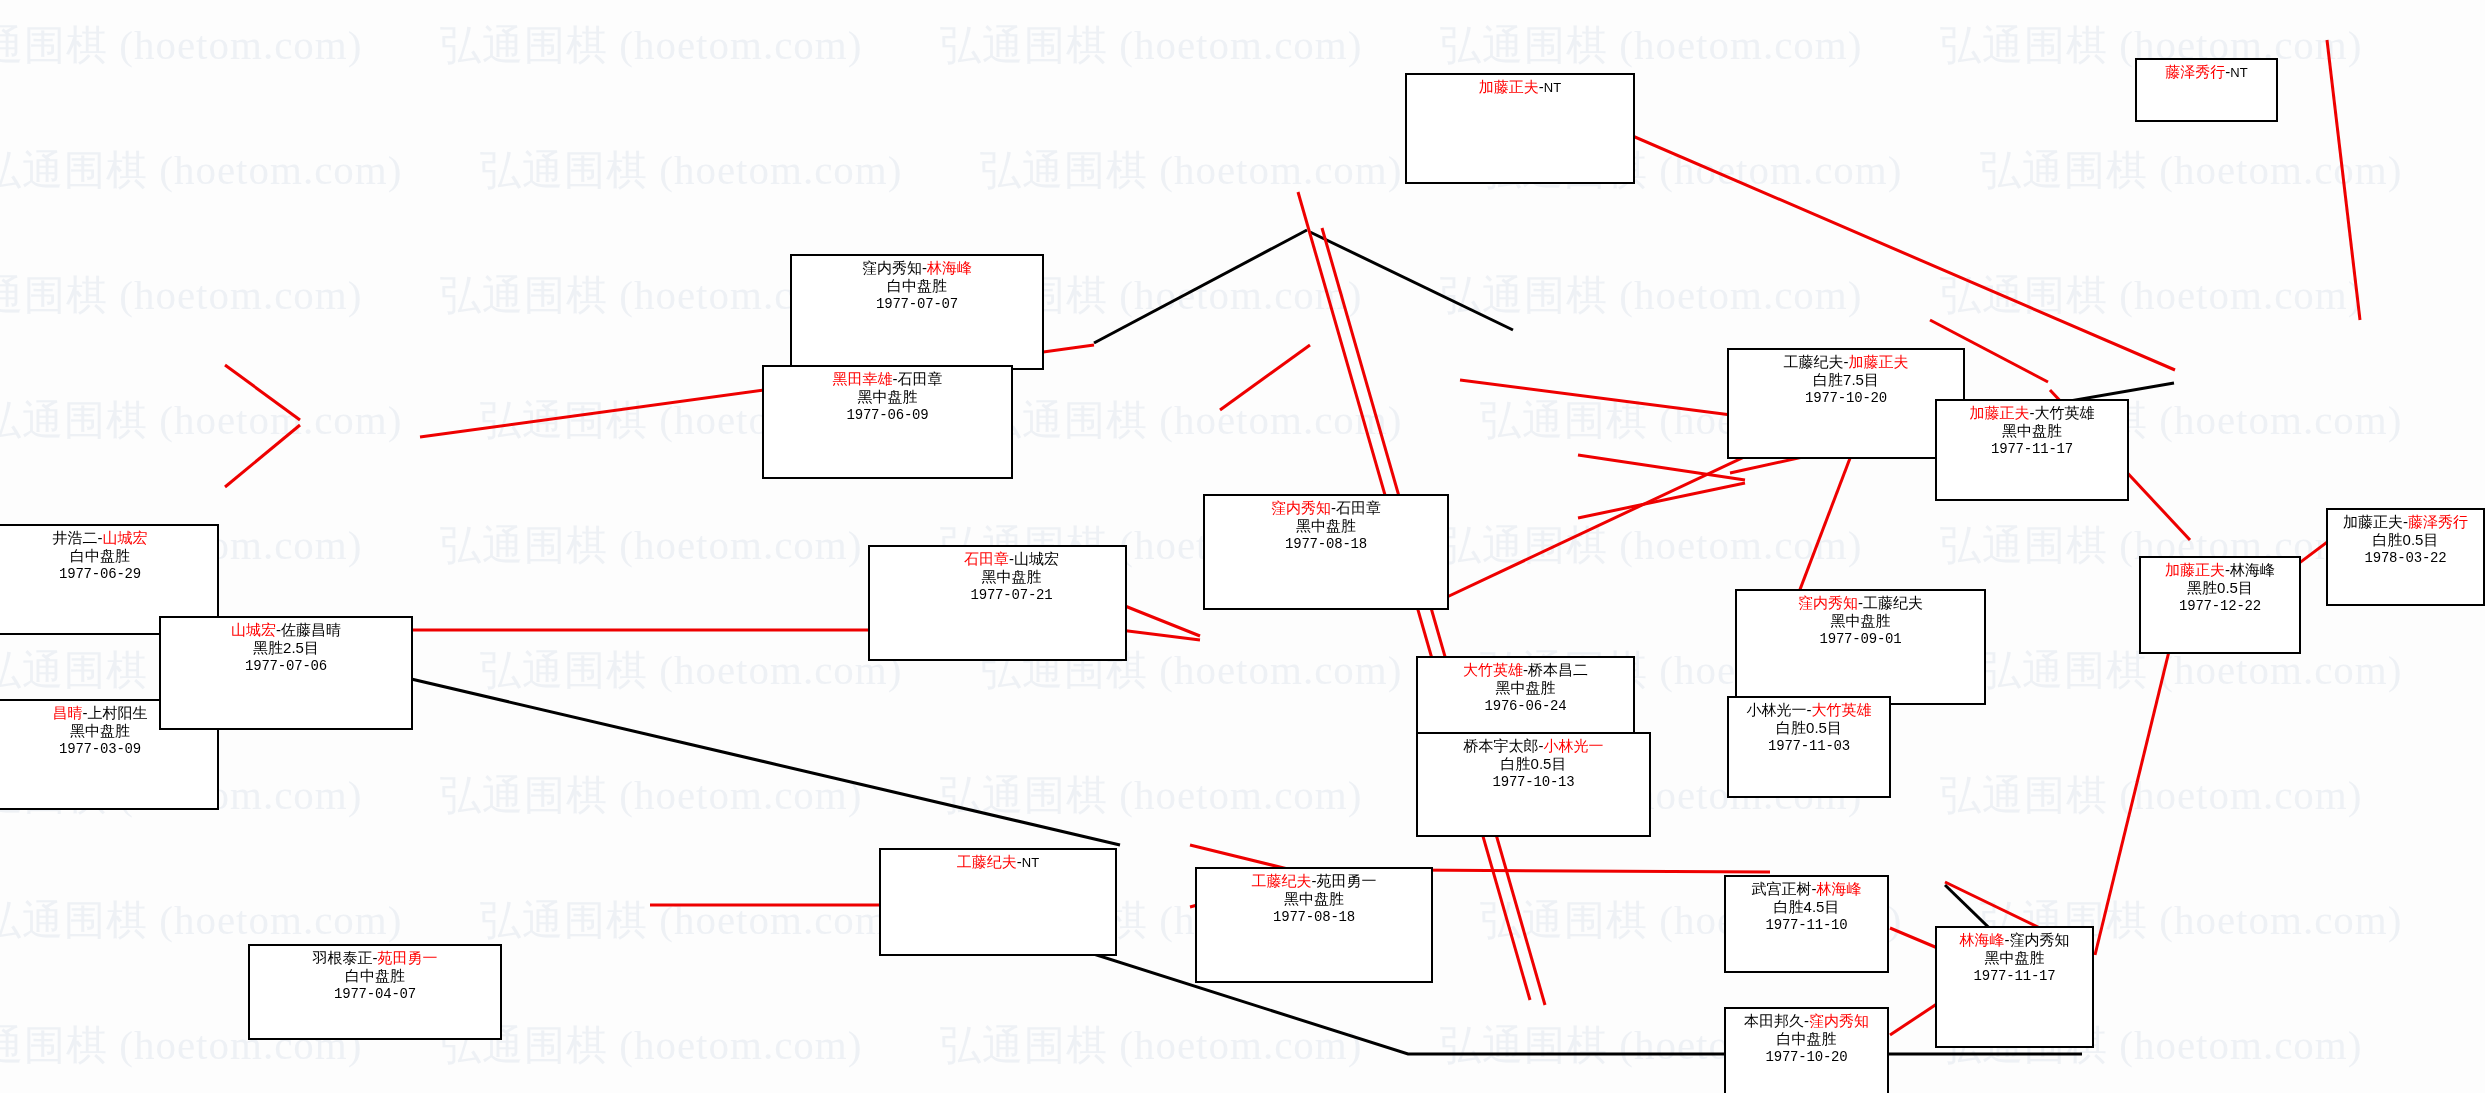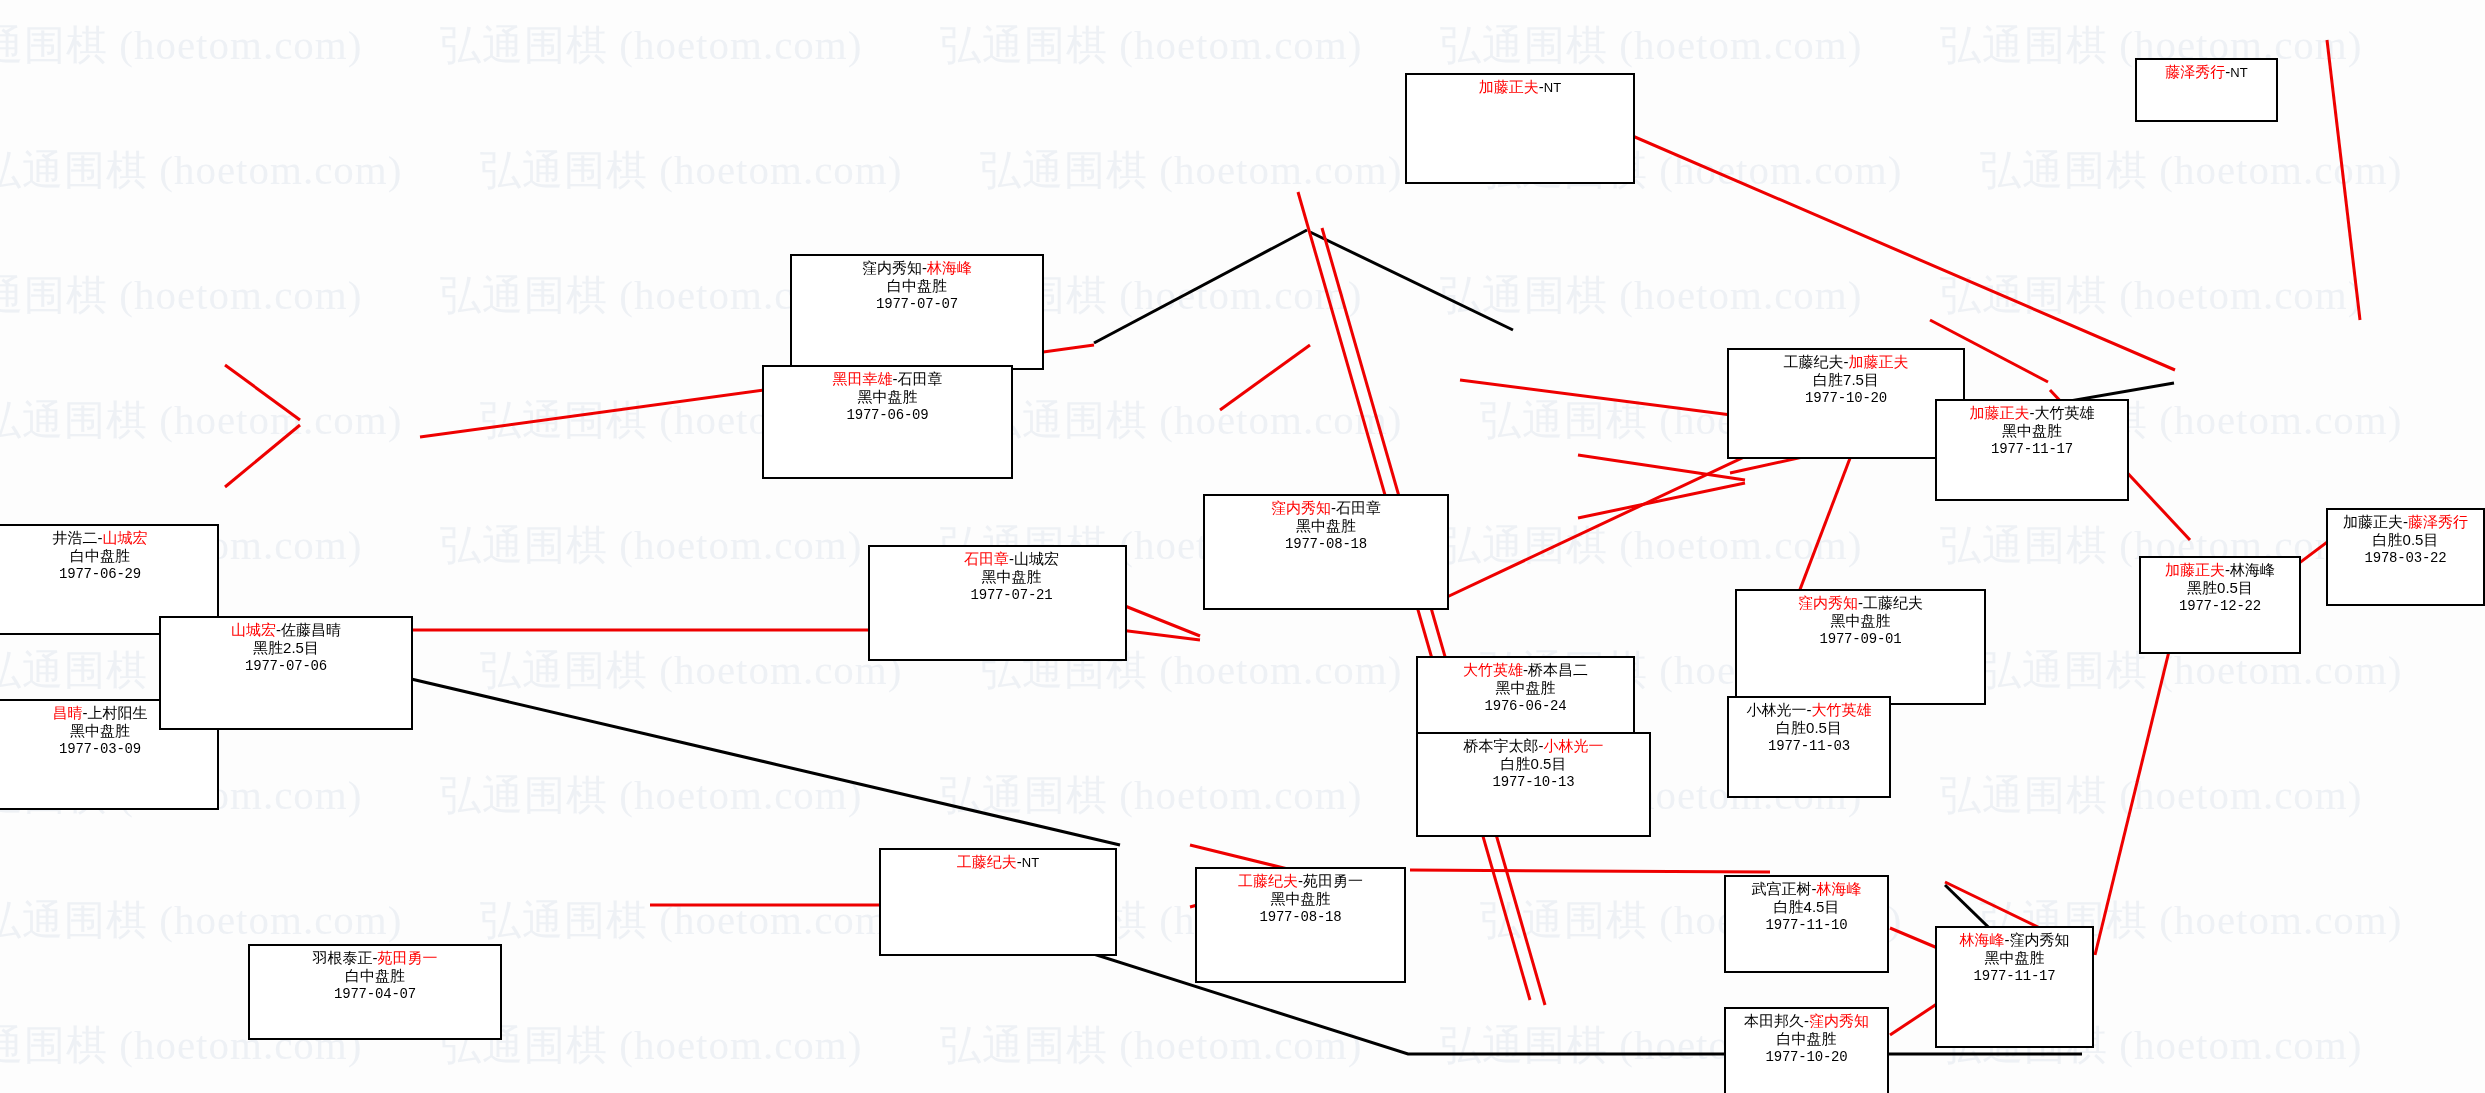--- a/index.html
+++ b/index.html
@@ -190,21 +190,21 @@
       <span class="ln date">1977-08-18</span>
     </div>
     <div class="node" style="left: 879px; top: 848px; width: 238px; height: 108px;">
       <span class="ln"><span class="w">工藤纪夫</span><span class="seg">-</span><span class="seg" style="font-size: 13px;">NT</span></span>
     </div>
     <div class="node" style="left: 248px; top: 944px; width: 254px; height: 96px;">
       <span class="ln"><span class="seg">羽根泰正</span><span class="seg">-</span><span class="w">苑田勇一</span></span>
       <span class="ln">白中盘胜</span>
       <span class="ln date">1977-04-07</span>
     </div>
-    <div class="node" style="left: 1195px; top: 867px; width: 211px; height: 116px;">
+    <div class="node" style="left: 1195px; top: 867px; width: 238px; height: 116px;">
       <span class="ln"><span class="w">工藤纪夫</span><span class="seg">-</span><span class="seg">苑田勇一</span></span>
       <span class="ln">黑中盘胜</span>
       <span class="ln date">1977-08-18</span>
     </div>
     <div class="node" style="left: 1735px; top: 589px; width: 251px; height: 116px;">
       <span class="ln"><span class="w">窪内秀知</span><span class="seg">-</span><span class="seg">工藤纪夫</span></span>
       <span class="ln">黑中盘胜</span>
       <span class="ln date">1977-09-01</span>
     </div>
     <div class="node" style="left: 1405px; top: 73px; width: 230px; height: 111px;">

